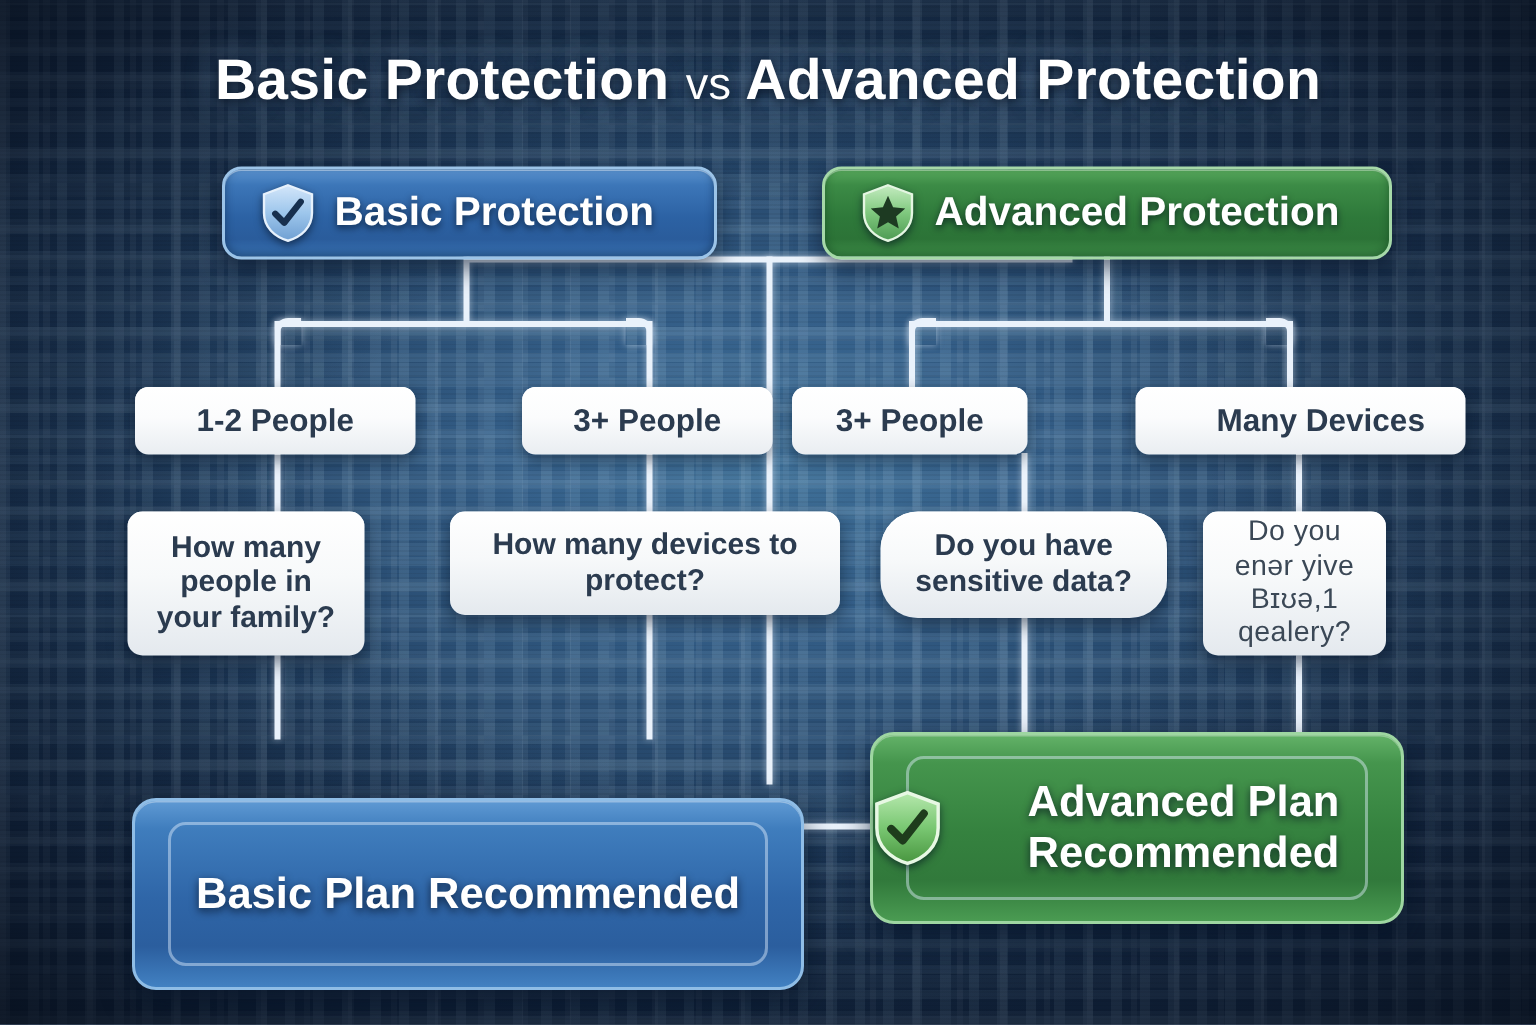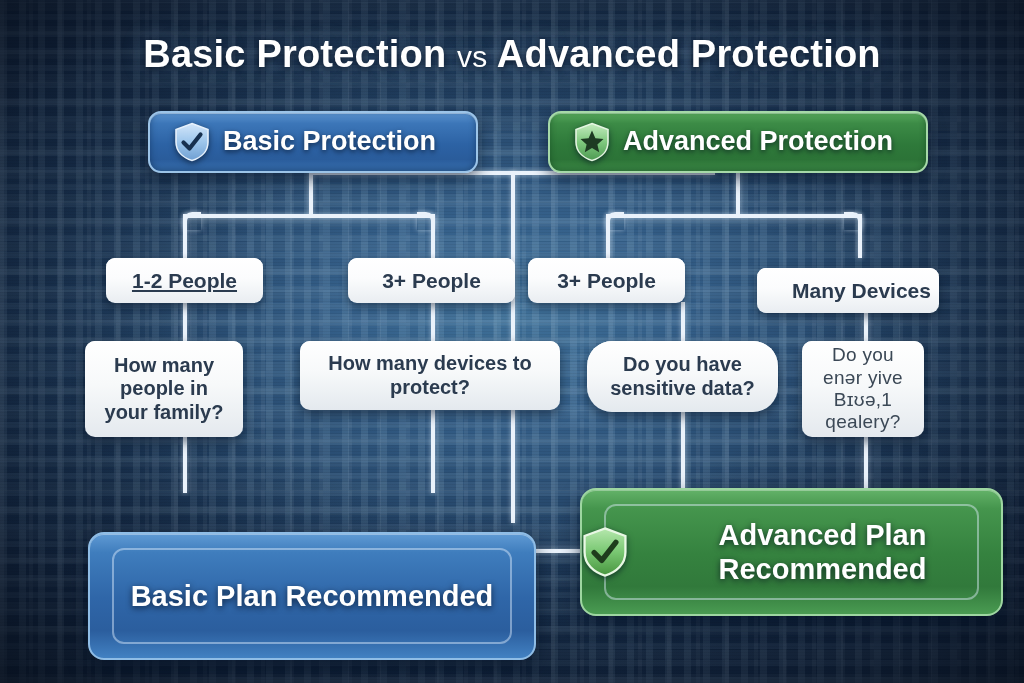--- a/index.html
+++ b/index.html
@@ -137,21 +137,21 @@
     text-shadow:0 2px 6px rgba(0,10,25,.7);
   }
   #res-basic {
     left:88px; top:488px; width:448px; height:128px;
     background:linear-gradient(180deg,#5f9ad4 0%,#3f7dbd 15%,#2f66a8 52%,#2b5e9e 78%,#4281c2 100%);
     border:2px solid #8fbde6;
     box-shadow:0 8px 20px rgba(4,16,36,.6), inset 0 1px 0 rgba(255,255,255,.35);
     margin-top:44px;
   }
   #res-adv {
-    left:580px; top:488px; width:423px; height:128px;
+    left:580px; top:488px; width:356px; height:128px;
     background:linear-gradient(180deg,#63b268 0%,#45954d 15%,#35823f 52%,#31793b 78%,#4a9b52 100%);
     border:2px solid #9ed6a1;
     box-shadow:0 8px 20px rgba(4,16,36,.6), inset 0 1px 0 rgba(255,255,255,.32);
   }
 </style>
 </head>
 <body>
 
 <div id="bg">
   <div class="bg-base"></div>
@@ -224,24 +224,24 @@
             <stop offset="100%" stop-color="#4d9a52"></stop>
         </linearGradient>
       </defs>
       <path d="M18 1.5 L34 7.5 V20 C34 29.5 27 35.8 18 38.5 C9 35.8 2 29.5 2 20 V7.5 Z" fill="url(#sbGreen)" stroke="#e4f6e2" stroke-width="1.6"></path>
       <path d="M18 8.5 L21.4 16.2 L29.5 17 L23.4 22.4 L25.2 30.3 L18 26.1 L10.8 30.3 L12.6 22.4 L6.5 17 L14.6 16.2 Z" fill="#1d3a22"></path>
     </svg>
   </span>
   <span class="lbl">Advanced Protection</span>
 </div>
 
-<div class="pill" style="left:106px; top:258px; width:157px;text-decoration:underline;">1-2 People</div>
+<div class="pill" style="left:90px; top:258px; width:187px;">1-2 People</div>
 <div class="pill" style="left:348px; top:258px; width:167px;">3+ People</div>
 <div class="pill" style="left:528px; top:258px; width:157px;">3+ People</div>
-<div class="pill" style="left:757px; top:268px; width:182px;padding-left:27px;">Many Devices</div>
+<div class="pill" style="left:757px; top:258px; width:220px;padding-left:27px;">Many Devices</div>
 
 <div class="qbox" style="left:85px; top:341px; width:158px; height:96px;">How many people in your family?</div>
 <div class="qbox" style="left:300px; top:341px; width:260px; height:69px;">How many devices to protect?</div>
 <div class="qbox" style="left:587px; top:341px; width:191px; height:71px;border-radius:25px;">Do you have sensitive data?</div>
 <div class="qbox garbled" style="left:802px; top:341px; width:122px; height:96px;">Do you enǝr yive Bɪʊǝ,1 qealery?</div>
 
 <div class="result" id="res-basic">
   <div class="inner"></div>
   <div class="content">
     <span>Basic Plan Recommended</span>

